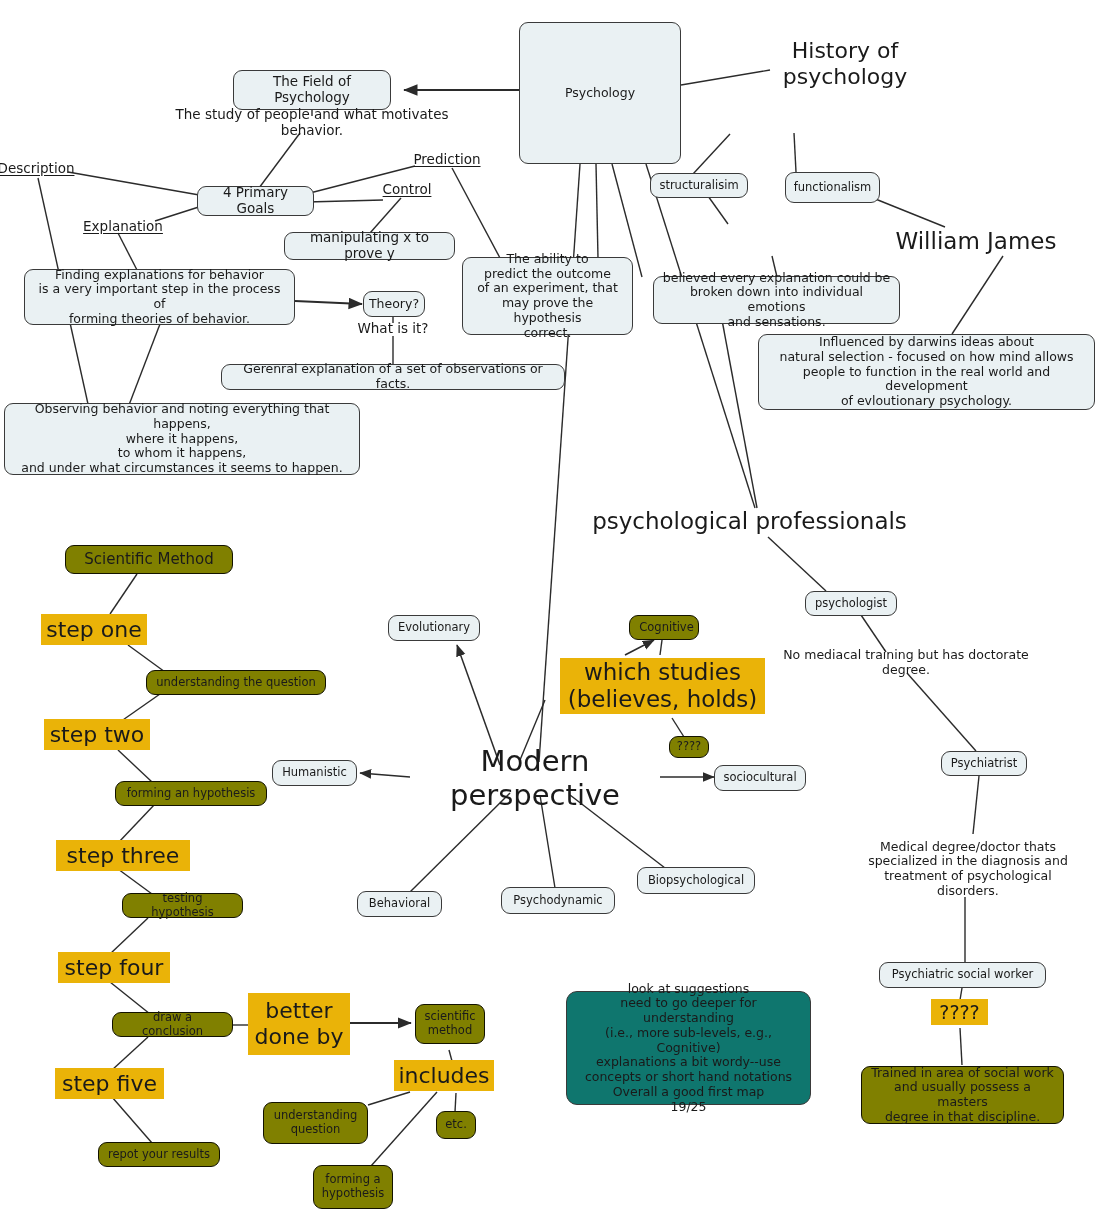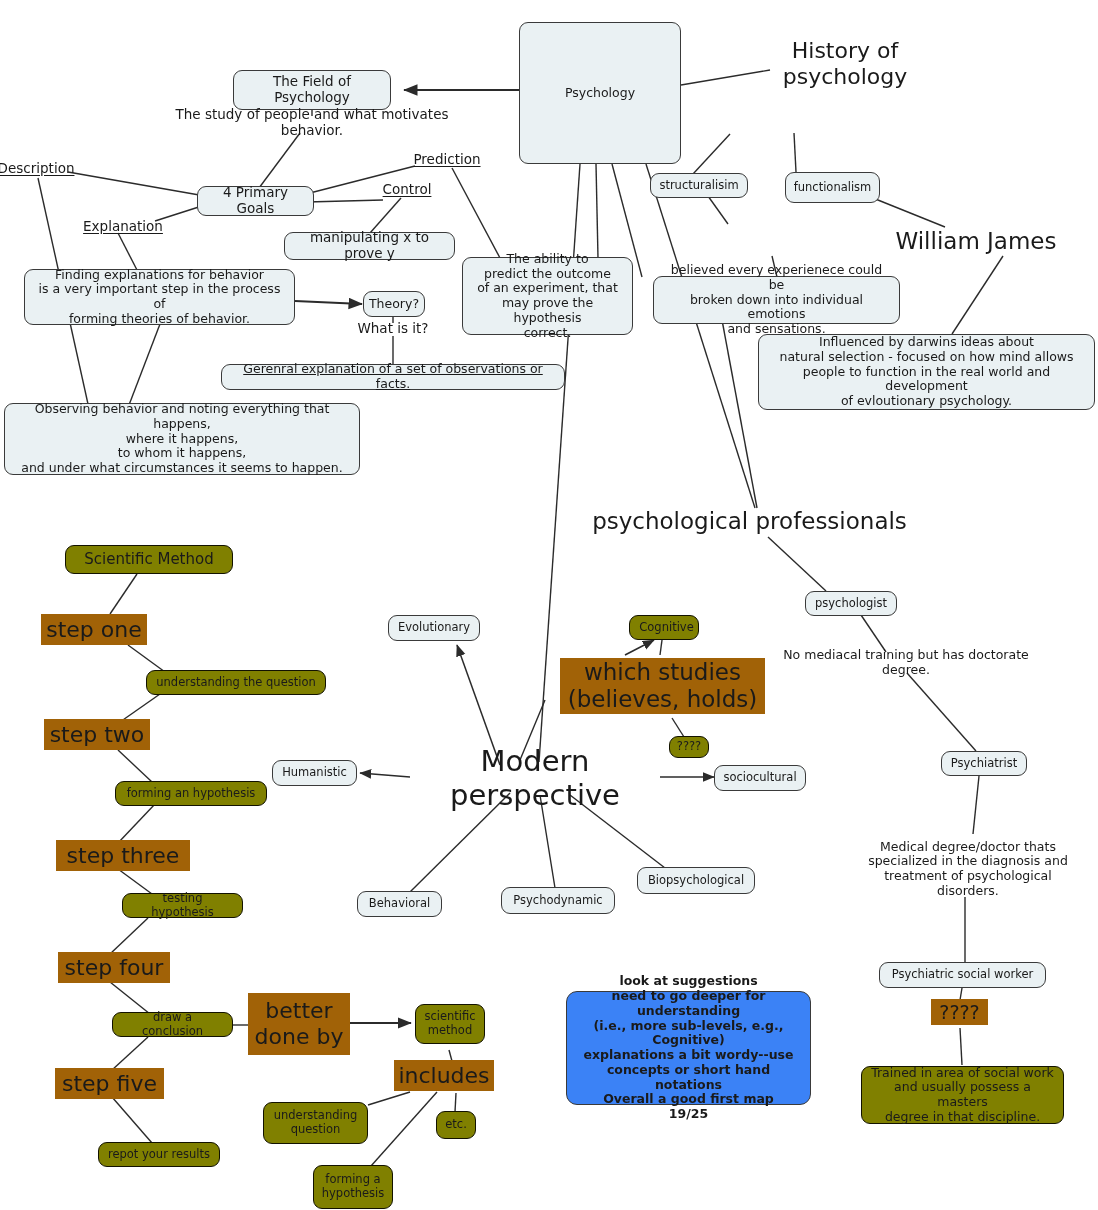--- a/index.html
+++ b/index.html
@@ -39,33 +39,32 @@
     padding:4px 8px;
   }
   
   .box.olive{
     background:#808000;
     border:1.6px solid #121200;
     border-radius:9px;
   }
   
   .box.orange{
-    background:#3b82f6;
+    background:#0f766e;
     border:1.6px solid #3a3a3a;
     border-radius:11px;
-    font-weight:bold;
   }
   
   .plain{
     background:transparent;
     border:none;
   }
   
   .hl{
-    background:#a16207;
+    background:#eab308;
     border:none;
     border-radius:0;
   }
   .ul{ text-decoration:underline; text-underline-offset:2px; }
   .f11{font-size:11.5px;}
   .f12{font-size:12.5px;}
   .f13{font-size:13.5px;}
   .f15{font-size:15px;}
   .f19{font-size:19px;}
   .f23{font-size:23px;}
@@ -214,41 +213,41 @@
   <div class="node box f13" style="left:284px;top:232px;width:171px;height:28px;">manipulating x to prove y</div>
 
   <div class="node box f12" style="left:24px;top:269px;width:271px;height:56px;">Finding explanations for behavior
 is a very important step in the process of
 forming theories of behavior.</div>
 
   <div class="node box f12" style="left:363px;top:291px;width:62px;height:26px;">Theory?</div>
 
   <div class="node plain f13" style="left:347px;top:320px;width:92px;height:18px;">What is it?</div>
 
-  <div class="node box f12" style="left:221px;top:364px;width:344px;height:26px;text-decoration:underline;">Gerenral explanation of a set of observations or facts.</div>
+  <div class="node box f12" style="left:221px;top:364px;width:344px;height:26px;">Gerenral explanation of a set of observations or facts.</div>
 
   <div class="node box f12" style="left:4px;top:403px;width:356px;height:72px;">Observing behavior and noting everything that happens,
 where it happens,
 to whom it happens,
 and under what circumstances it seems to happen.</div>
 
   <div class="node box f12" style="left:462px;top:257px;width:171px;height:78px;">The ability to
 predict the outcome
 of an experiment, that
 may prove the hypothesis
 correct.</div>
 
   <div class="node box f11" style="left:650px;top:173px;width:98px;height:25px;">structuralisim</div>
 
   <div class="node box f11" style="left:785px;top:172px;width:95px;height:31px;">functionalism</div>
 
 
   <div class="node plain f23" style="left:888px;top:226px;width:176px;height:32px;">William James</div>
 
-  <div class="node box f12" style="left:653px;top:276px;width:247px;height:48px;">believed every experienece could be
+  <div class="node box f12" style="left:653px;top:276px;width:247px;height:48px;">believed every explanation could be
 broken down into individual emotions
 and sensations.</div>
 
   <div class="node box f12" style="left:758px;top:334px;width:337px;height:76px;">Influenced by darwins ideas about
 natural selection - focused on how mind allows
 people to function in the real world and development
 of evloutionary psychology.</div>
 
   <div class="node plain f23" style="left:582px;top:506px;width:335px;height:32px;">psychological professionals</div>
 

